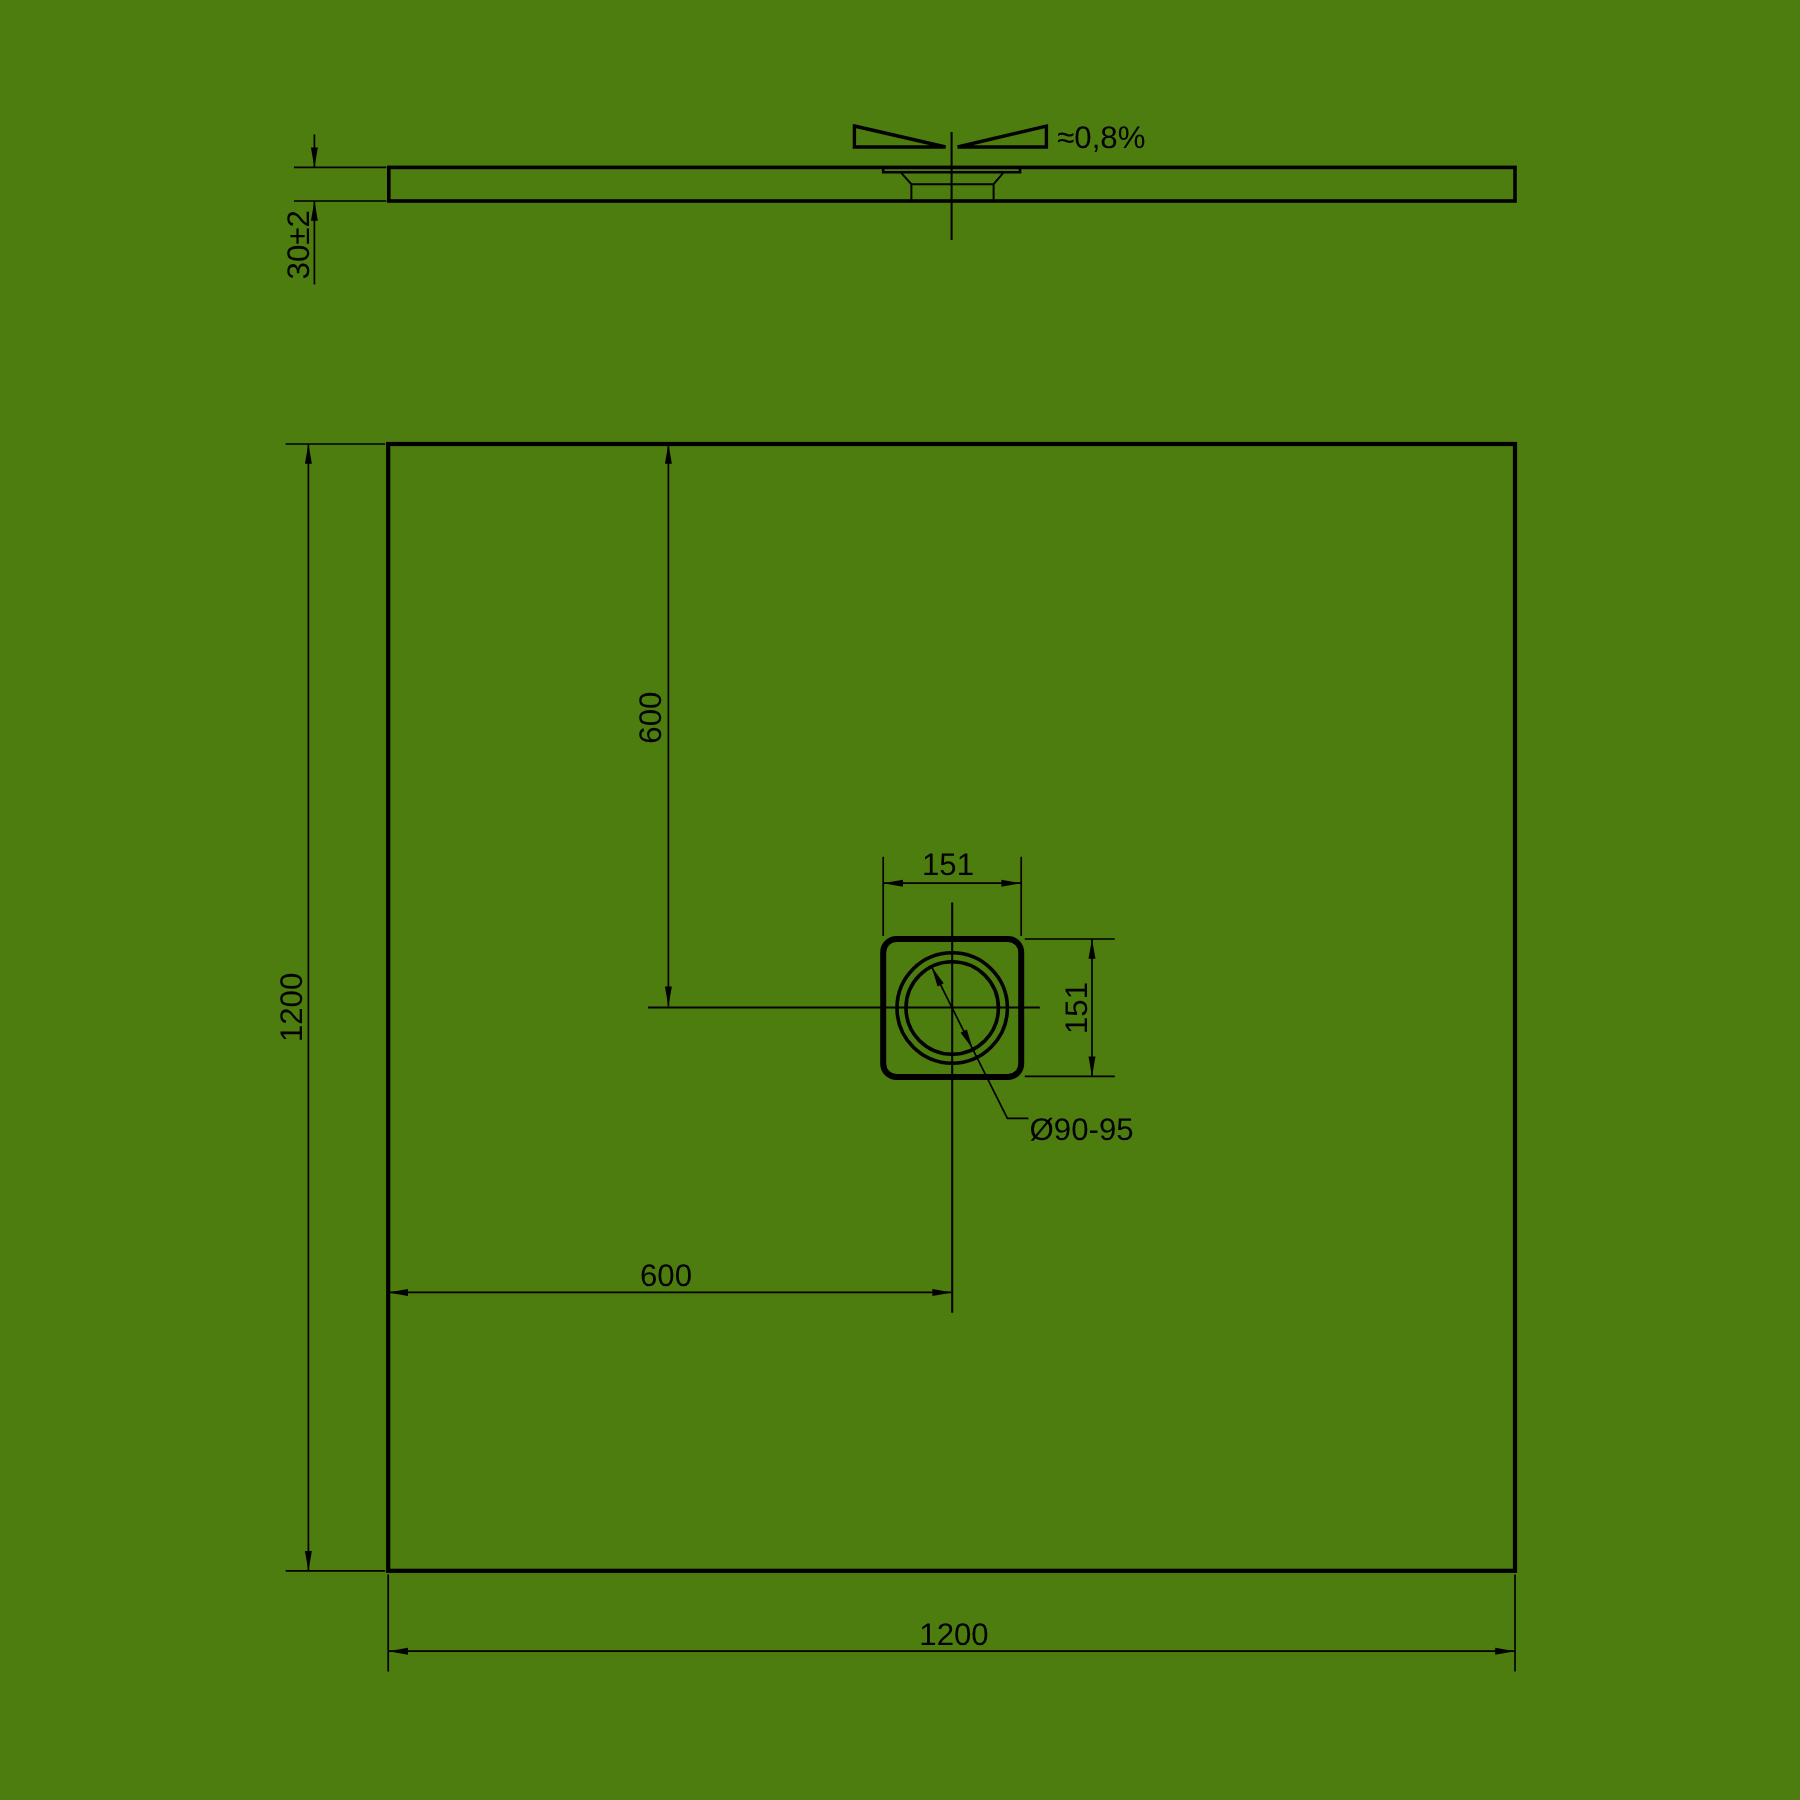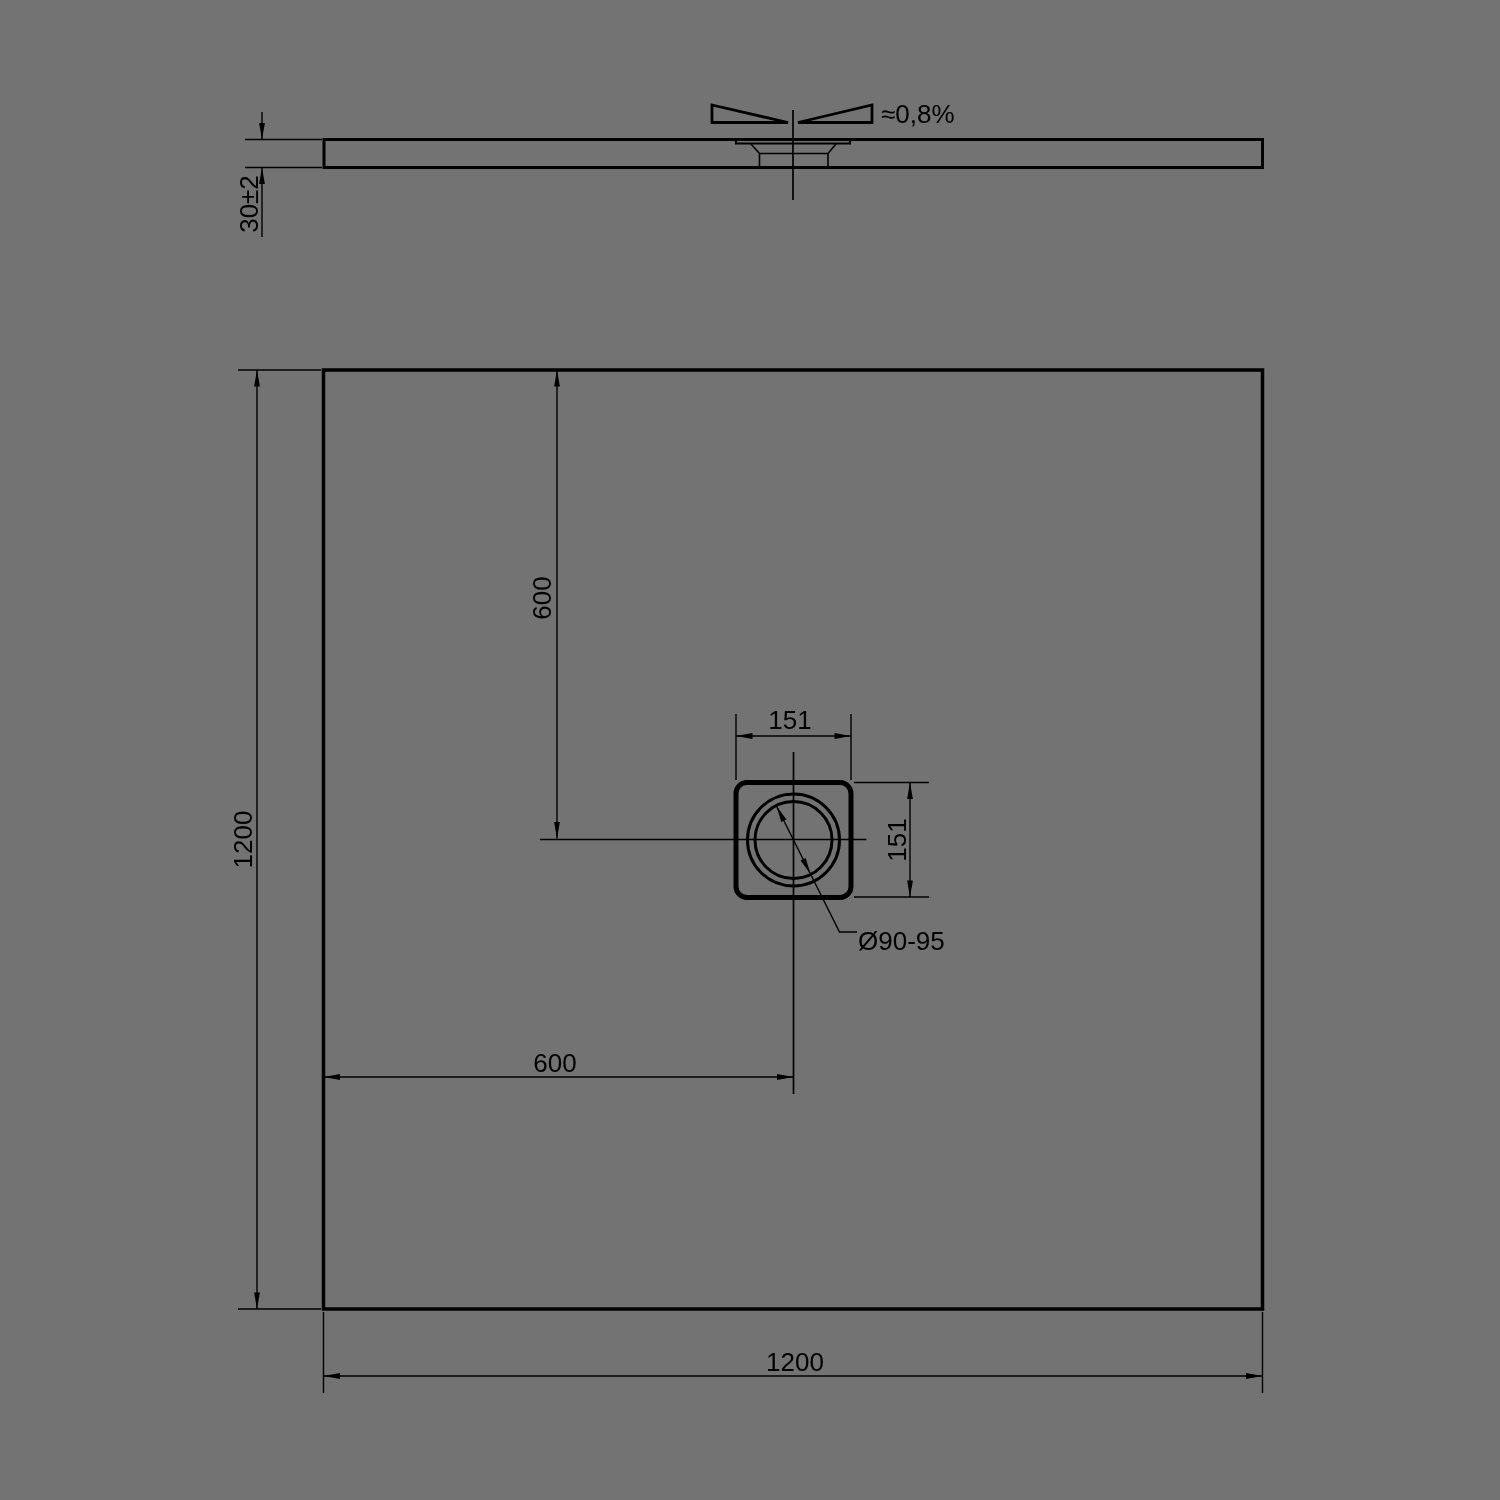--- a/index.html
+++ b/index.html
@@ -4,21 +4,21 @@
 <style>
   html, body {
     margin: 0;
     padding: 0;
     background: #ffffff;
   }
   .stage {
     position: relative;
     width: 1500px;
     height: 1500px;
-    background: #737373;
+    background: #4d7c0f;
     overflow: hidden;
     text-align: center;
   }
   svg { display: block; }
   
   .ln        { stroke: #000000; fill: none; stroke-linecap: butt; }
   .lw-thin   { stroke-width: 1.4; }  
   .lw-center { stroke-width: 1.7; }  
   .lw-funnel { stroke-width: 1.6; }  
   .lw-body   { stroke-width: 3;   }  

